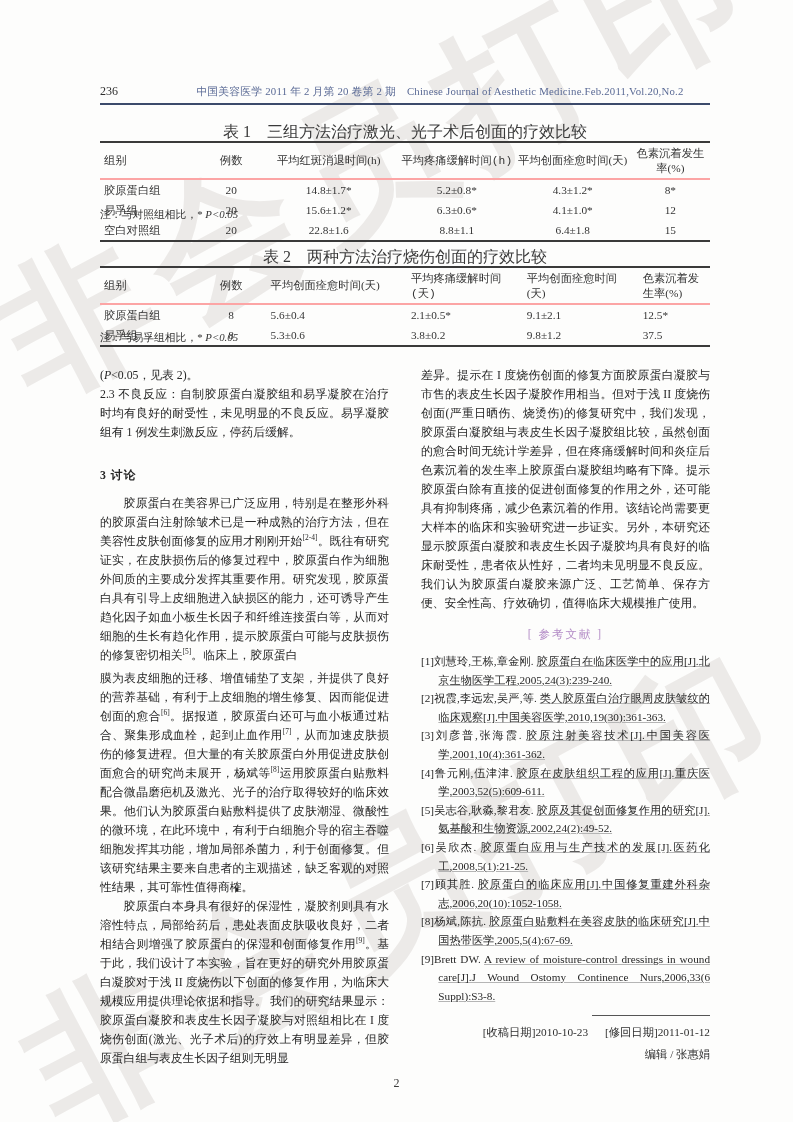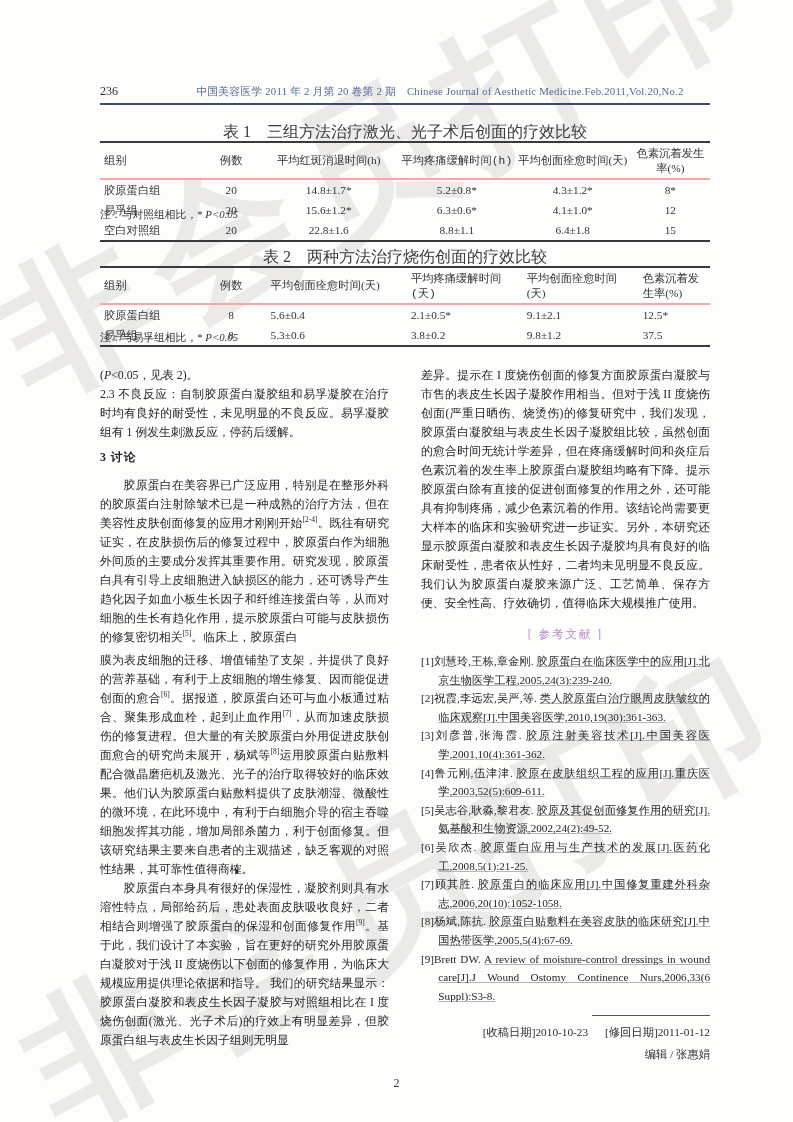--- a/index.html
+++ b/index.html
@@ -39,21 +39,21 @@
   .t2 th:nth-child(n+3),.t2 td:nth-child(n+3){text-align:left;padding-left:12px;}
   .tnote{position:absolute;left:100px;width:610px;font-size:10.8px;color:#333;}
   .n1{top:208px;} .n2{top:331px;}
   .tnote i{font-style:italic;}
   
   .columns{position:absolute;left:100px;top:366px;width:610px;display:flex;gap:32px;}
   .col{width:297px;font-size:11.8px;line-height:19px;text-align:justify;color:#262626;}
   .para{margin:0;}
   .para.indent{text-indent:2em;}
   .para.gap{margin-top:4px;}
-  .para.heading{margin:6px 0 9px 0;font-weight:600;letter-spacing:1px;}
+  .para.heading{margin:24px 0 9px 0;font-weight:600;letter-spacing:1px;}
   sup{font-size:7.5px;line-height:0;}
   .ref-title{text-align:center;color:#b38cc6;font-size:11.5px;margin:12px 0 8px 0;letter-spacing:2px;}
   .refs{font-size:11.2px;line-height:18.6px;text-align:justify;}
   .ref{padding-left:1.55em;text-indent:-1.55em;}
   .ref .u{text-decoration:underline;text-decoration-color:#b5b5b5;text-decoration-thickness:1px;}
   .foot-rule{margin:10px 0 0 auto;width:118px;border-top:1px solid #555;}
   .dates{margin-top:7px;text-align:right;font-size:11.3px;color:#2e2e2e;}
   .dates span+span{margin-left:14px;}
   .editor{margin-top:3px;text-align:right;font-size:11.3px;color:#2e2e2e;}
   .pnum{position:absolute;left:0;top:1076px;width:100%;text-align:center;font-size:12px;color:#3a3a3a;}

